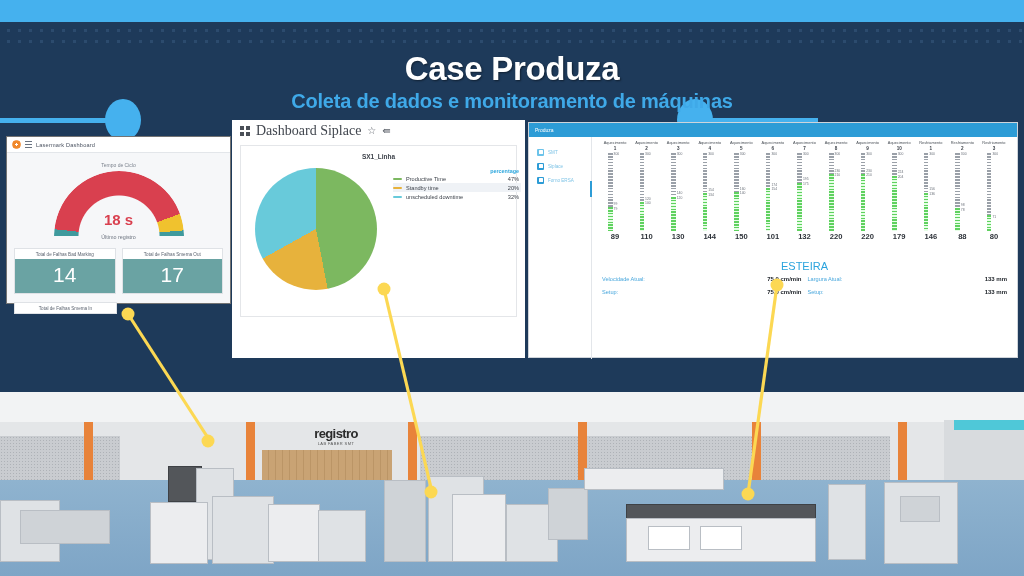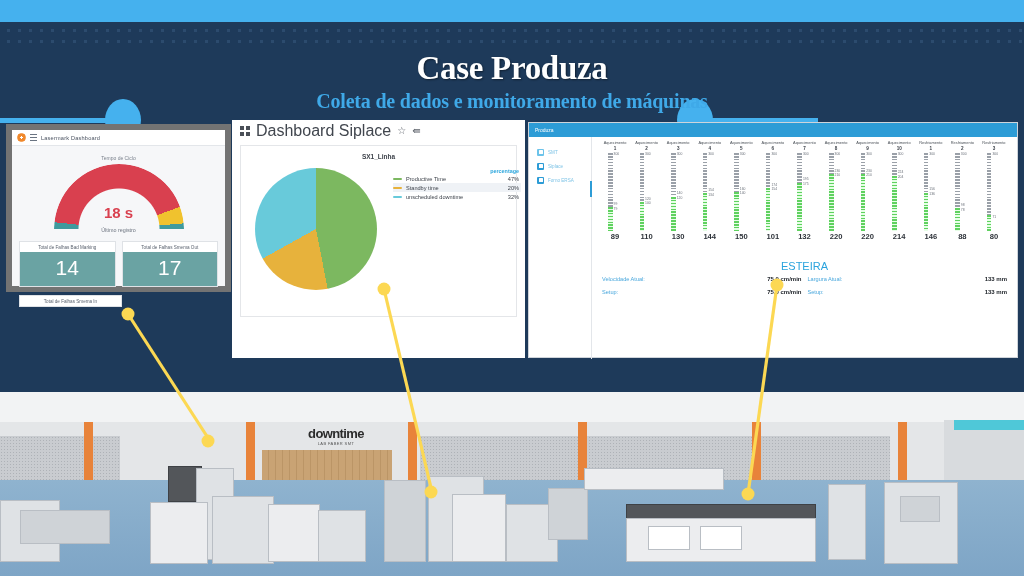--- a/index.html
+++ b/index.html
@@ -13,43 +13,43 @@
   
   .topbar-light { position:absolute; left:0; top:0; width:1024px; height:22px; background:#45b1ee; }
   .dotband {
     position:absolute; left:0; top:22px; width:1024px; height:26px;
     background-color:#1e3a5a;
     background-image: radial-gradient(#2c4b6e 1.7px, transparent 1.8px);
     background-size: 11px 11px; background-position: 3px 3px;
   }
 
   
-  .title-zone { position:absolute; left:0; top:48px; width:818px; height:72px;font-family:Liberation Serif, serif; }
+  .title-zone { position:absolute; left:0; top:48px; width:818px; height:72px; }
   .title-main {
     position:absolute; top:2px; width:1024px; text-align:center;
     font-size:33px; font-weight:bold; color:#ffffff; letter-spacing:-0.3px;
     text-shadow: 1px 1px 2px rgba(0,0,0,.45);
   }
   .title-sub {
     position:absolute; top:42px; width:1024px; text-align:center;
     font-size:20px; font-weight:bold; color:#3fa9e8; letter-spacing:-0.2px;
   }
   .deco-line { position:absolute; height:5px; background:#45b1ee; top:70px; }
   .deco-line.left { left:0; width:128px; }
   .deco-line.right { right:0; width:128px; }
   .deco-dot { position:absolute; width:36px; height:42px; border-radius:50%; background:#45b1ee; top:51px; }
   .deco-dot.left { left:105px; }
   .deco-dot.right { right:105px; }
 
   
   .panel { position:absolute; background:#ffffff; }
 
   
-  #panel-left { left:6px; top:124px; width:225px; height:168px; background:#f6f7f9;
-                border:6px solid #737373; }
+  #panel-left { left:6px; top:136px; width:225px; height:168px; background:#f6f7f9;
+                border:1px solid #737373; }
   .lm-head { height:16px; background:#ffffff; border-bottom:1px solid #e3e6ea;
              display:flex; align-items:center; gap:4px; padding:0 5px; }
   .lm-logo { width:9px; height:9px; border-radius:50%;
              background:radial-gradient(circle at 50% 50%, #ffffff 0 22%, #f0882b 23% 100%);
              border:1.4px solid #f0882b; flex:none; }
   .lm-gridicon { width:7px; height:7px; flex:none;
              background:
                linear-gradient(#6a7482,#6a7482) 0 0/100% 1.4px no-repeat,
                linear-gradient(#6a7482,#6a7482) 0 2.8px/100% 1.4px no-repeat,
                linear-gradient(#6a7482,#6a7482) 0 5.6px/100% 1.4px no-repeat; }
@@ -78,21 +78,21 @@
 
   
   #panel-mid { left:232px; top:120px; width:293px; height:238px; background:#ffffff; }
   .sp-head { height:21px; display:flex; align-items:center; gap:6px; padding:0 8px; }
   .sp-grid { width:10px; height:10px; flex:none;
       background:
         linear-gradient(#4a4f57,#4a4f57) 0 0/4px 4px no-repeat,
         linear-gradient(#4a4f57,#4a4f57) 6px 0/4px 4px no-repeat,
         linear-gradient(#4a4f57,#4a4f57) 0 6px/4px 4px no-repeat,
         linear-gradient(#4a4f57,#4a4f57) 6px 6px/4px 4px no-repeat; }
-  .sp-title { font-size:16px; color:#41464e; }
+  .sp-title { font-size:14px; color:#41464e;font-family:Liberation Serif, serif; }
   .sp-ico { font-size:10px; color:#60656d; line-height:1; }
 
   .sp-card { margin:4px 8px 0; border:1px solid #e4e6e9; height:172px; position:relative; background:#fff; }
   .sp-chart-title { text-align:center; font-size:6.5px; color:#3d424a; margin-top:7px; font-weight:bold; }
   .pie { position:absolute; left:14px; top:22px; width:122px; height:122px; border-radius:50%;
          background: conic-gradient(from 0deg,
            #7cb860 0deg 169deg, #e7b23c 169deg 241deg, #68cada 241deg 360deg); }
   .legend { position:absolute; left:152px; top:22px; width:128px; }
   .legend-head { text-align:right; font-size:5.4px; font-weight:bold; color:#2ba6dd; padding-right:2px; }
   .legend-row { display:flex; align-items:center; gap:4px; padding:1.5px 2px 1.5px 0; font-size:5.6px; color:#3d424a; }
@@ -446,21 +446,21 @@
         <div class="val-row" id="val-row">
             <div class="val-cell">89</div>
             <div class="val-cell">110</div>
             <div class="val-cell">130</div>
             <div class="val-cell">144</div>
             <div class="val-cell">150</div>
             <div class="val-cell">101</div>
             <div class="val-cell">132</div>
             <div class="val-cell">220</div>
             <div class="val-cell">220</div>
-            <div class="val-cell">214</div>
+            <div class="val-cell">179</div>
             <div class="val-cell">146</div>
             <div class="val-cell">88</div>
             <div class="val-cell">80</div>
           </div>
 
         <div class="pz-bottom">
           <div class="pz-col">
             <div class="pz-h2">ESTEIRA</div>
             <div class="field-grid">
               <div class="field-sub">
@@ -499,21 +499,21 @@
     <div class="f-col" style="left:84px"></div>
     <div class="f-col" style="left:246px"></div>
     <div class="f-col" style="left:408px"></div>
     <div class="f-col" style="left:578px"></div>
     <div class="f-col" style="left:752px"></div>
     <div class="f-col" style="left:898px"></div>
     <div class="f-right-wall"></div>
     <div class="f-teal"></div>
     <div class="f-door"></div>
     <div class="f-sign">
-      <div class="f-sign-t">downtime</div>
+      <div class="f-sign-t">registro</div>
       <div class="f-sign-s">LAB FABER SMT</div>
     </div>
     <div class="f-apron"></div>
     <div class="f-floor"></div>
 
     <div class="mach" style="left:0;top:108px;width:60px;height:62px"></div>
     <div class="mach t" style="left:20px;top:118px;width:90px;height:34px"></div>
     <div class="mach d" style="left:168px;top:74px;width:34px;height:36px"></div>
     <div class="mach" style="left:196px;top:76px;width:38px;height:92px"></div>
     <div class="mach m" style="left:150px;top:110px;width:58px;height:62px"></div>

